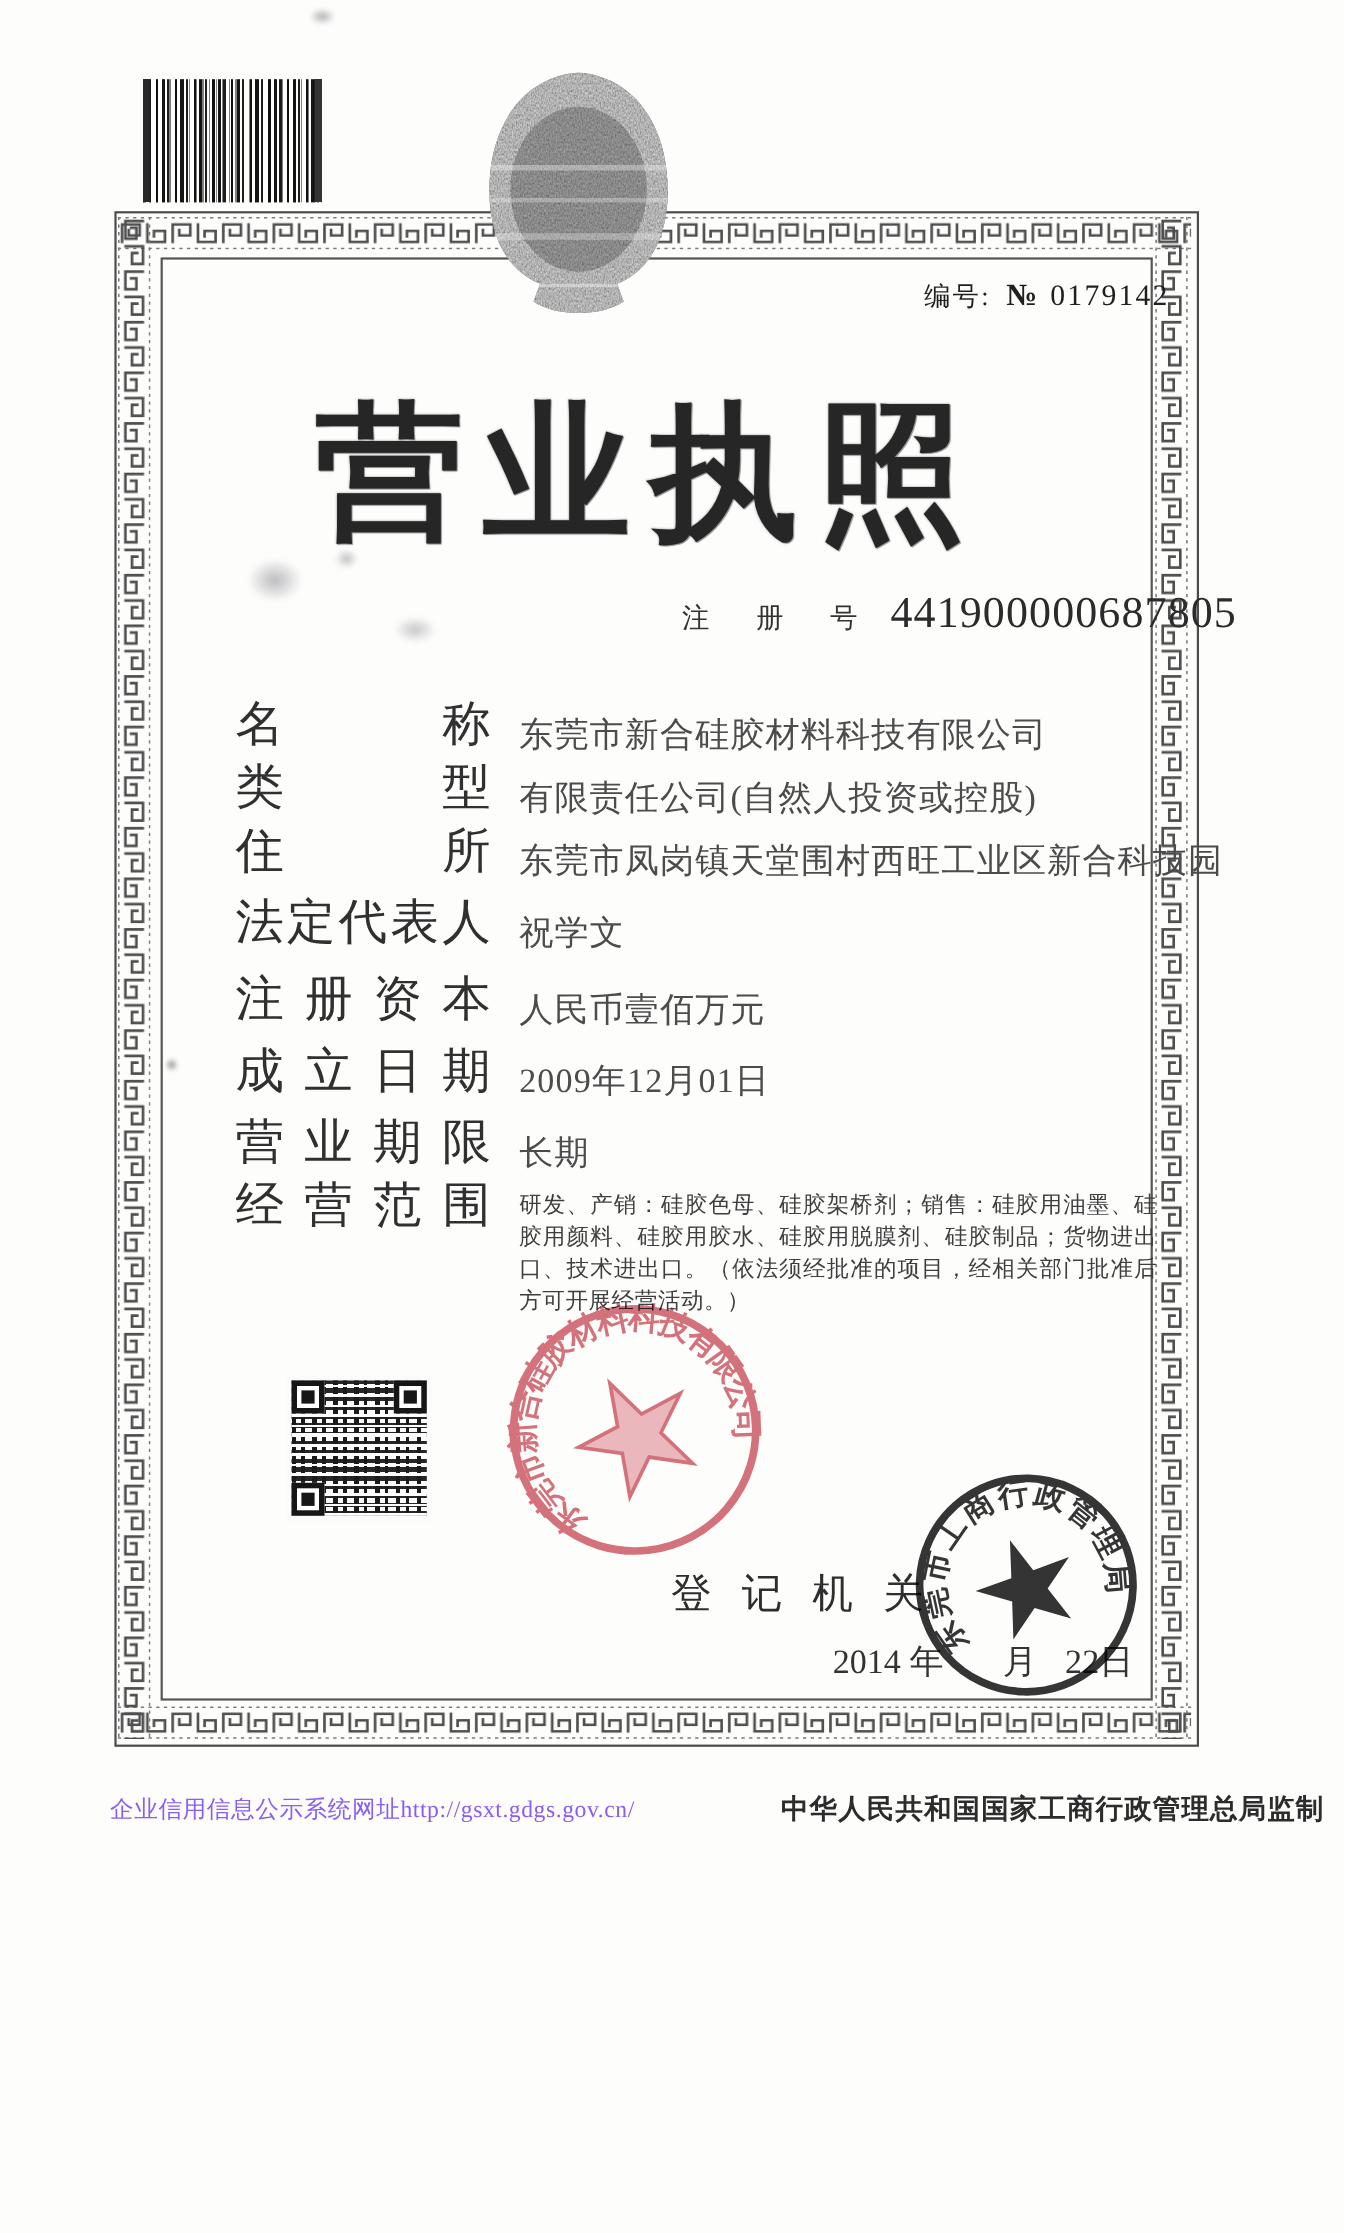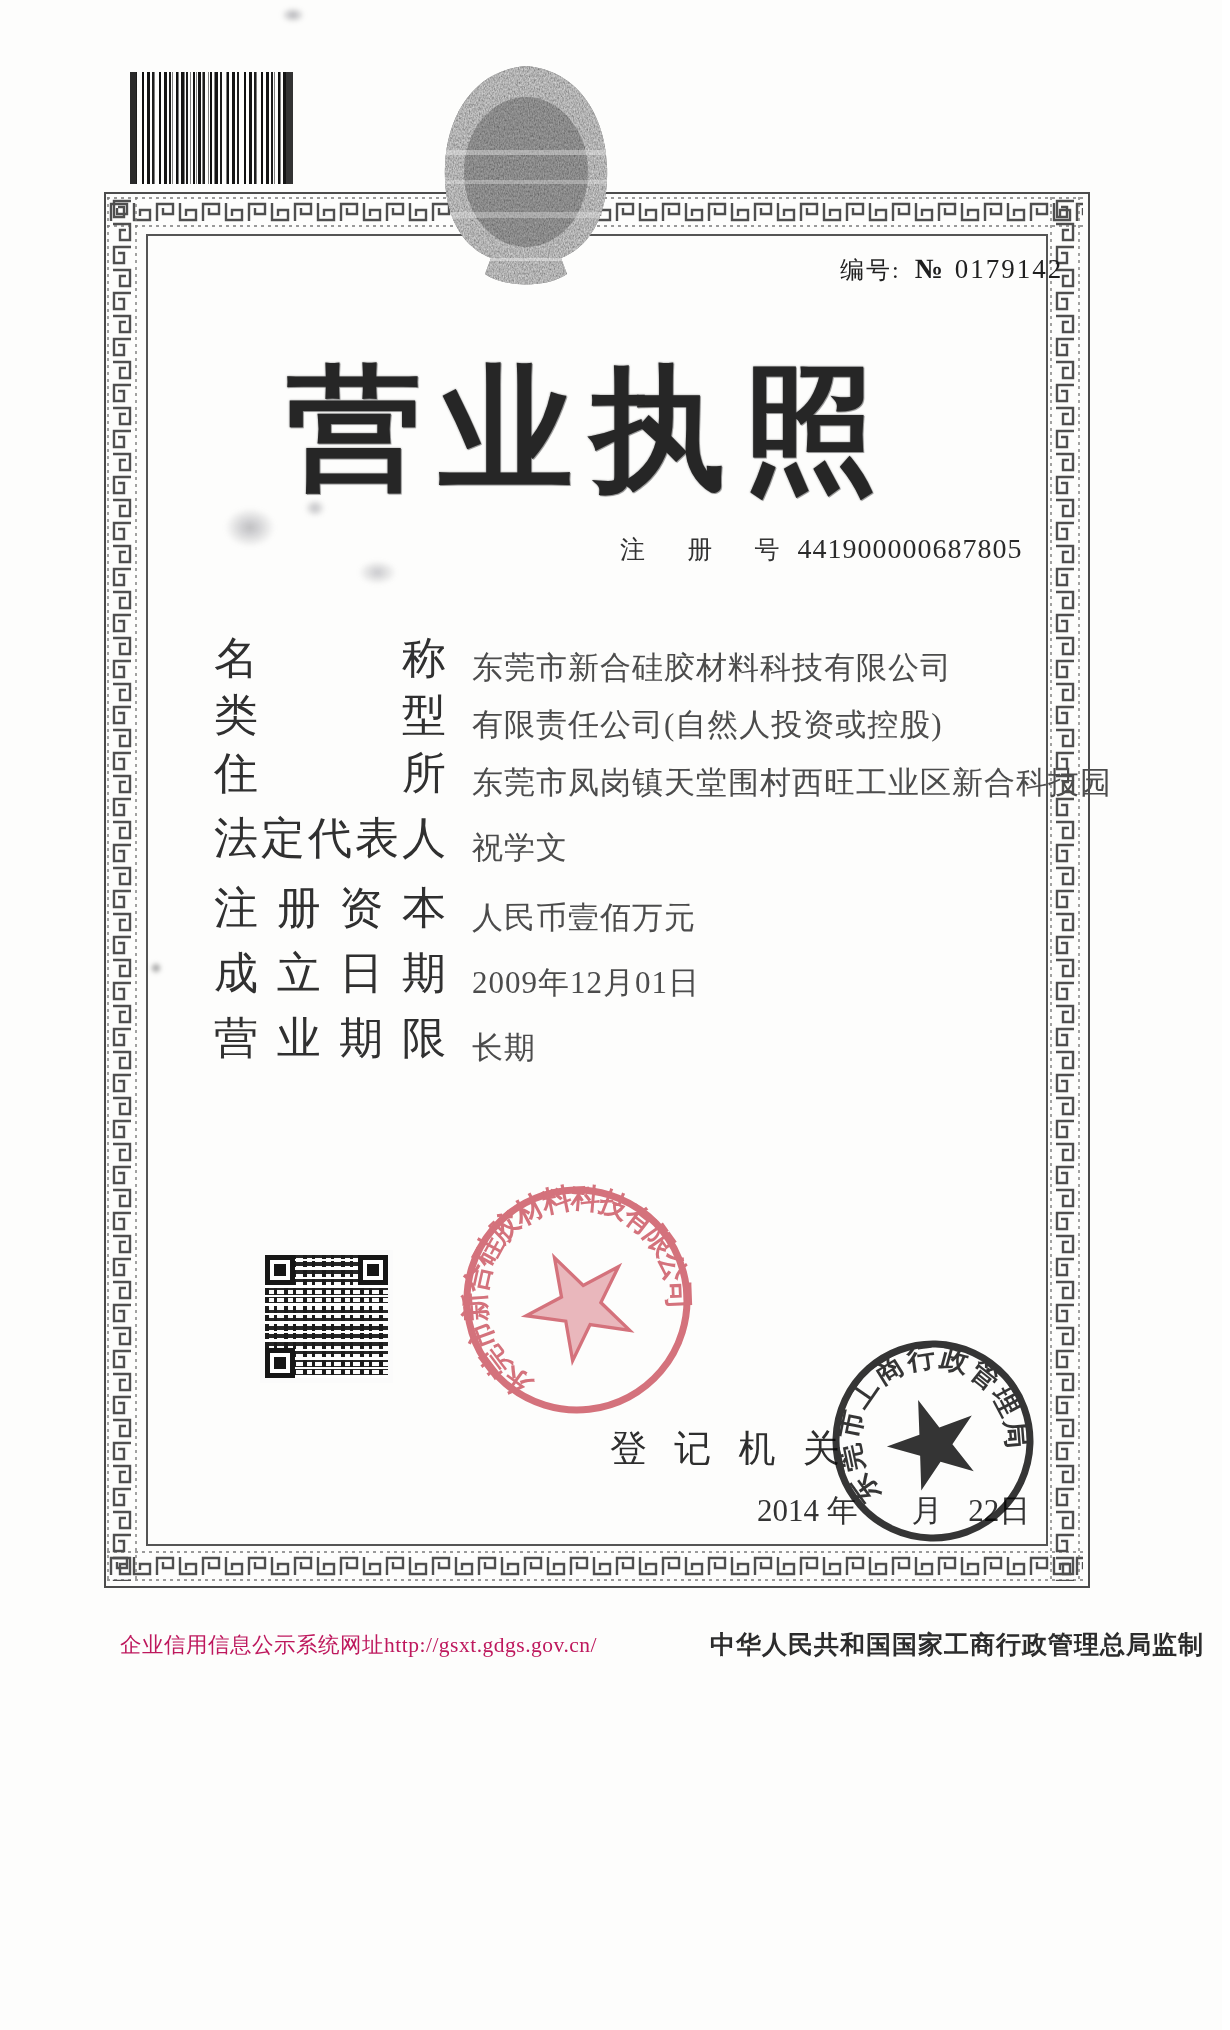--- a/index.html
+++ b/index.html
@@ -31,21 +31,21 @@
   .serial-line .no-mark{font-weight:bold;font-size:28px;margin:0 10px 0 14px;}
   .serial-line .serial-num{font-size:27px;letter-spacing:2px;}
 
   .doc-title{position:absolute;left:287px;top:340px;font-size:134px;font-weight:700;
              letter-spacing:18px;color:#262626;white-space:nowrap;
              text-shadow:0 0 2px rgba(70,70,70,.75), 1px 1px 0 rgba(90,90,90,.5);
              font-family:"Liberation Sans","DejaVu Sans",sans-serif;}
 
   .reg-line{position:absolute;left:620px;top:533px;white-space:nowrap;}
   .reg-label{font-size:25px;letter-spacing:18px;color:#333;}
-  .reg-number{font-size:28px;letter-spacing:1px;color:#2b2b2b;}
+  .reg-number{font-size:40px;letter-spacing:1px;color:#2b2b2b;margin-left:12px;}
 
   
   .fields{position:absolute;left:214px;top:635px;width:871px;height:560px;}
   .field-row{position:absolute;left:0;width:871px;height:56px;}
   .r1{top:0px}.r2{top:57px}.r3{top:115px}.r4{top:180px}
   .r5{top:250px}.r6{top:315px}.r7{top:380px}.r8{top:437px;height:130px;}
   .flabel{display:inline-block;width:232px;font-size:44px;color:#303030;
           text-align:justify;text-align-last:justify;line-height:1.1;}
   .fvalue{position:absolute;left:258px;top:12px;font-size:31px;color:#4c4c4c;
           white-space:nowrap;letter-spacing:1px;}
@@ -68,21 +68,21 @@
   .company-seal{position:absolute;left:452px;top:1175px;mix-blend-mode:multiply;opacity:.85;}
   .authority-seal{position:absolute;left:823px;top:1331px;mix-blend-mode:multiply;opacity:.9;}
 
   .issuer-line{position:absolute;left:610px;top:1424px;font-size:37px;letter-spacing:9px;
                color:#2e2e2e;white-space:nowrap;}
   .date-line{position:absolute;left:757px;top:1490px;font-size:31px;color:#333;white-space:nowrap;}
   .date-line .d-month{margin-left:46px;}
   .date-line .d-day{margin-left:18px;}
 
   
-  .footer-left{position:absolute;left:100px;top:1630px;font-size:21.5px;color:#be185d;letter-spacing:.5px;margin-left:20px;}
+  .footer-left{position:absolute;left:100px;top:1630px;font-size:21.5px;color:#8b5cf6;letter-spacing:.5px;}
   .footer-right{position:absolute;left:710px;top:1628px;font-size:25px;color:#2c2c2c;
                 font-weight:600;letter-spacing:1px;}
 
   
   .artifact{position:absolute;filter:blur(2px);pointer-events:none;}
   .a1{left:215px;top:500px;width:70px;height:55px;
       background:radial-gradient(closest-side,rgba(110,110,118,.45),transparent 72%);}
   .a2{left:350px;top:555px;width:55px;height:35px;
       background:radial-gradient(closest-side,rgba(120,120,128,.4),transparent 70%);}
   .a3{left:300px;top:495px;width:30px;height:26px;
@@ -191,20 +191,24 @@
       <span class="fvalue">人民币壹佰万元</span>
     </div>
     <div class="field-row r6">
       <span class="flabel">成立日期</span>
       <span class="fvalue">2009年12月01日</span>
     </div>
     <div class="field-row r7">
       <span class="flabel">营业期限</span>
       <span class="fvalue">长期</span>
     </div>
+    <div class="field-row r8">
+      <span class="flabel">经营范围</span>
+      <span class="fvalue">研发、产销：硅胶色母、硅胶架桥剂；销售：硅胶用油墨、硅胶用颜料、硅胶用胶水、硅胶用脱膜剂、硅胶制品；货物进出口、技术进出口。（依法须经批准的项目，经相关部门批准后方可开展经营活动。）</span>
+    </div>
   </div>
 
   <div class="artifact a1"></div>
   <div class="artifact a2"></div>
   <div class="artifact a3"></div>
   <div class="artifact a4"></div>
   <div class="artifact a5"></div>
 
   <div class="qr">
     <div class="qr-noise"></div>

